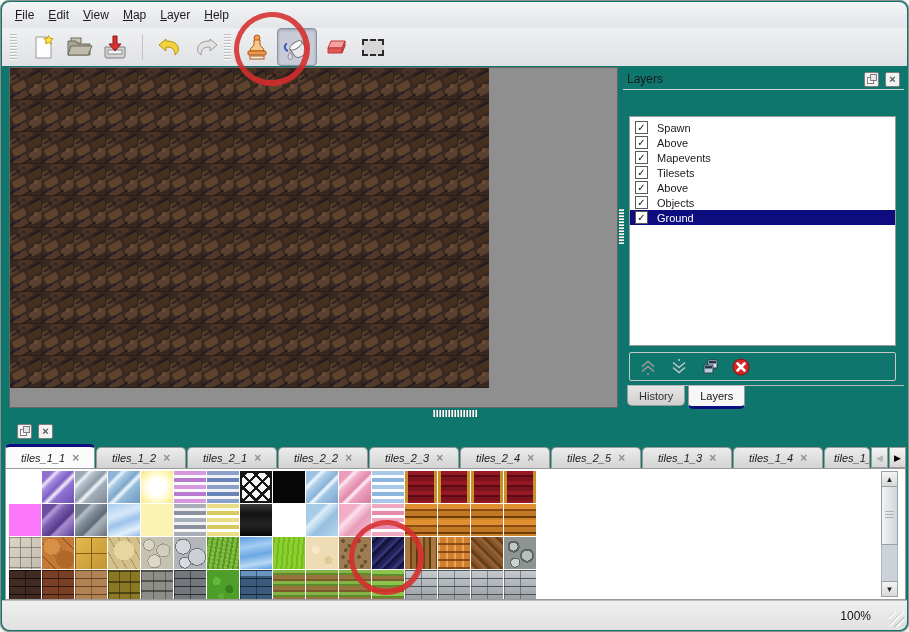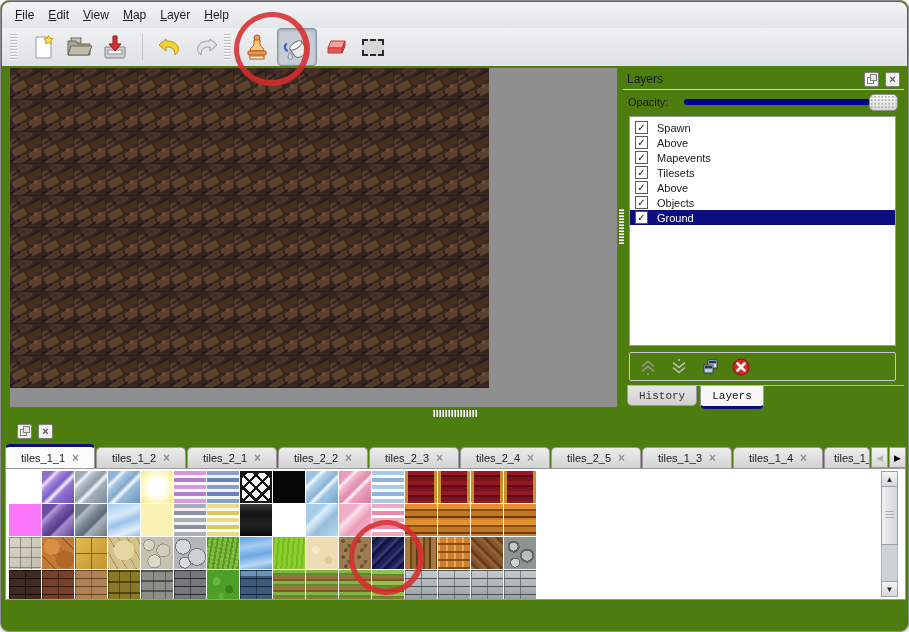--- a/index.html
+++ b/index.html
@@ -1,18 +1,18 @@
 <!DOCTYPE html>
 <html><head>
 <meta charset="utf-8">
 <style>
   html,body{margin:0;padding:0;background:#fff;width:909px;height:632px;
     font-family:"Liberation Sans","DejaVu Sans",sans-serif;-webkit-font-smoothing:antialiased;}
   .window{position:absolute;left:0;top:0;width:907px;height:630px;border:1px solid #8d8d8d;
-    border-radius:9px;background:#4d7c0f;overflow:hidden;box-shadow:0 1px 5px rgba(0,0,0,.25);}
+    border-radius:9px;background:#0f766e;overflow:hidden;box-shadow:0 1px 5px rgba(0,0,0,.25);}
 
   
   .menubar{position:absolute;left:1px;right:1px;top:1px;height:26px;border-radius:8px 8px 0 0;
     background:linear-gradient(180deg,#f3f4f6,#e3e5e8);border-bottom:1px solid #d6d8da;
     display:flex;align-items:center;padding-left:13px;gap:14px;font-size:12px;color:#1c1c1c;}
   .menu-item{cursor:default;}
   .menu-item .mn{text-decoration:underline;}
 
   
   .toolbar{position:absolute;left:1px;right:1px;top:27px;height:38px;
@@ -57,34 +57,34 @@
   .layer-list{position:absolute;left:6px;top:47px;width:267px;height:230px;background:#fff;
     border:1px solid #9a9a9a;box-sizing:border-box;padding-top:3px;overflow:hidden;}
   .layer-row{height:15px;display:flex;align-items:center;padding-left:5px;}
   .layer-row.selected{background:#0d0d80;color:#fff;}
   .checkbox{width:11px;height:11px;border:1px solid #5a5a5a;background:#fff;margin-right:9px;
     display:flex;align-items:center;justify-content:center;font-size:10px;font-weight:bold;color:#111;line-height:10px;flex:none;}
   .layer-actions{position:absolute;left:6px;top:283px;width:267px;height:29px;border:1px solid #c8c8c8;border-radius:2px;
     display:flex;align-items:center;gap:11px;padding-left:8px;box-sizing:border-box;}
   .action-btn{width:20px;height:20px;display:flex;align-items:center;justify-content:center;}
   .panel-tabs{position:absolute;left:4px;top:316px;right:0;height:25px;display:flex;align-items:flex-start;
-    border-top:1px solid #b8b8b8;padding-top:0;font-family:Liberation Mono, monospace;}
+    border-top:1px solid #b8b8b8;padding-top:0;}
   .ptab{height:19px;padding:0 11px;display:flex;align-items:center;font-size:11px;color:#333;
     background:linear-gradient(180deg,#e6e6e6,#cfcfcf);border:1px solid #9a9a9a;border-top:none;
     border-radius:0 0 5px 5px;margin-right:3px;}
   .ptab.active{background:#f7f7f7;height:20px;border-bottom:3px solid #0d0d80;color:#111;}
 
   
   .tilesets-panel{position:absolute;left:2px;top:418px;width:905px;height:183px;font-size:11px;color:#1a1a1a;}
   .ts-header{height:24px;display:flex;align-items:center;padding:0 8px;}
   .ts-title{flex:1;font-size:12px;}
   .ts-tabs{position:absolute;left:2px;top:25px;right:2px;height:24px;display:flex;align-items:flex-end;}
   .tstab{width:90px;height:21px;box-sizing:border-box;display:flex;align-items:center;justify-content:center;gap:7px;
     background:linear-gradient(180deg,#ececec,#d3d3d3);border:1px solid #9a9a9a;border-bottom:none;
-    border-radius:5px 5px 0 0;margin-right:1px;flex:none;}
+    border-radius:5px 5px 0 0;margin-right:1px;flex:none;font-style:italic;}
   .tstab.active{background:#fbfbfb;border-top:3px solid #0d0d80;height:24px;}
   .tstab .tclose{color:#8f8f8f;font-weight:bold;font-size:12px;line-height:12px;}
   .tstab.truncated{width:46px;overflow:hidden;justify-content:flex-start;padding-left:9px;margin-top:37px;}
   .ts-scrollbtn{width:17px;height:21px;box-sizing:border-box;border:1px solid #9a9a9a;margin-left:1px;flex:none;
     background:linear-gradient(180deg,#f3f3f3,#d7d7d7);display:flex;align-items:center;justify-content:center;font-size:9px;}
   .ts-scrollbtn.disabled{color:#b5b5b5;}
   .ts-scrollbtn.enabled{color:#000;}
   .ts-palette{position:absolute;left:2px;top:49px;right:2px;bottom:2px;background:#fff;
     border:1px solid #9a9a9a;overflow:hidden;}
   .palette-grid{position:absolute;left:3px;top:2px;display:grid;grid-template-columns:repeat(16,32px);
@@ -296,27 +296,20 @@
   </div>
 
   <div class="vgrip"></div>
 
   <div class="layers-panel">
     <div class="lp-header">
       <span class="lp-title">Layers</span>
       <span class="panel-icon icon-float"></span>
       <span class="panel-icon icon-close">×</span>
     </div>
-    <div class="opacity-row">
-      <span class="opacity-label">Opacity:</span>
-      <span class="slider">
-        <span class="slider-track"></span>
-        <span class="slider-handle"></span>
-      </span>
-    </div>
     <div class="layer-list">
         <div class="layer-row">
           <span class="checkbox">✓</span>
           <span>Spawn</span>
         </div>
         <div class="layer-row">
           <span class="checkbox">✓</span>
           <span>Above</span>
         </div>
         <div class="layer-row">
@@ -497,17 +490,21 @@
         </div>
       <div class="vscroll">
         <span class="vs-btn">▲</span>
         <span class="vs-thumb"></span>
         <span class="vs-track"></span>
         <span class="vs-btn">▼</span>
       </div>
     </div>
   </div>
 
+  <div class="statusbar">
+    <span class="zoom-level">100%</span>
+    <span class="resize-grip"></span>
+  </div>
 
   <div class="ann ann1"></div>
   <div class="ann ann2"></div>
 
 </div>
 
 </body></html>

